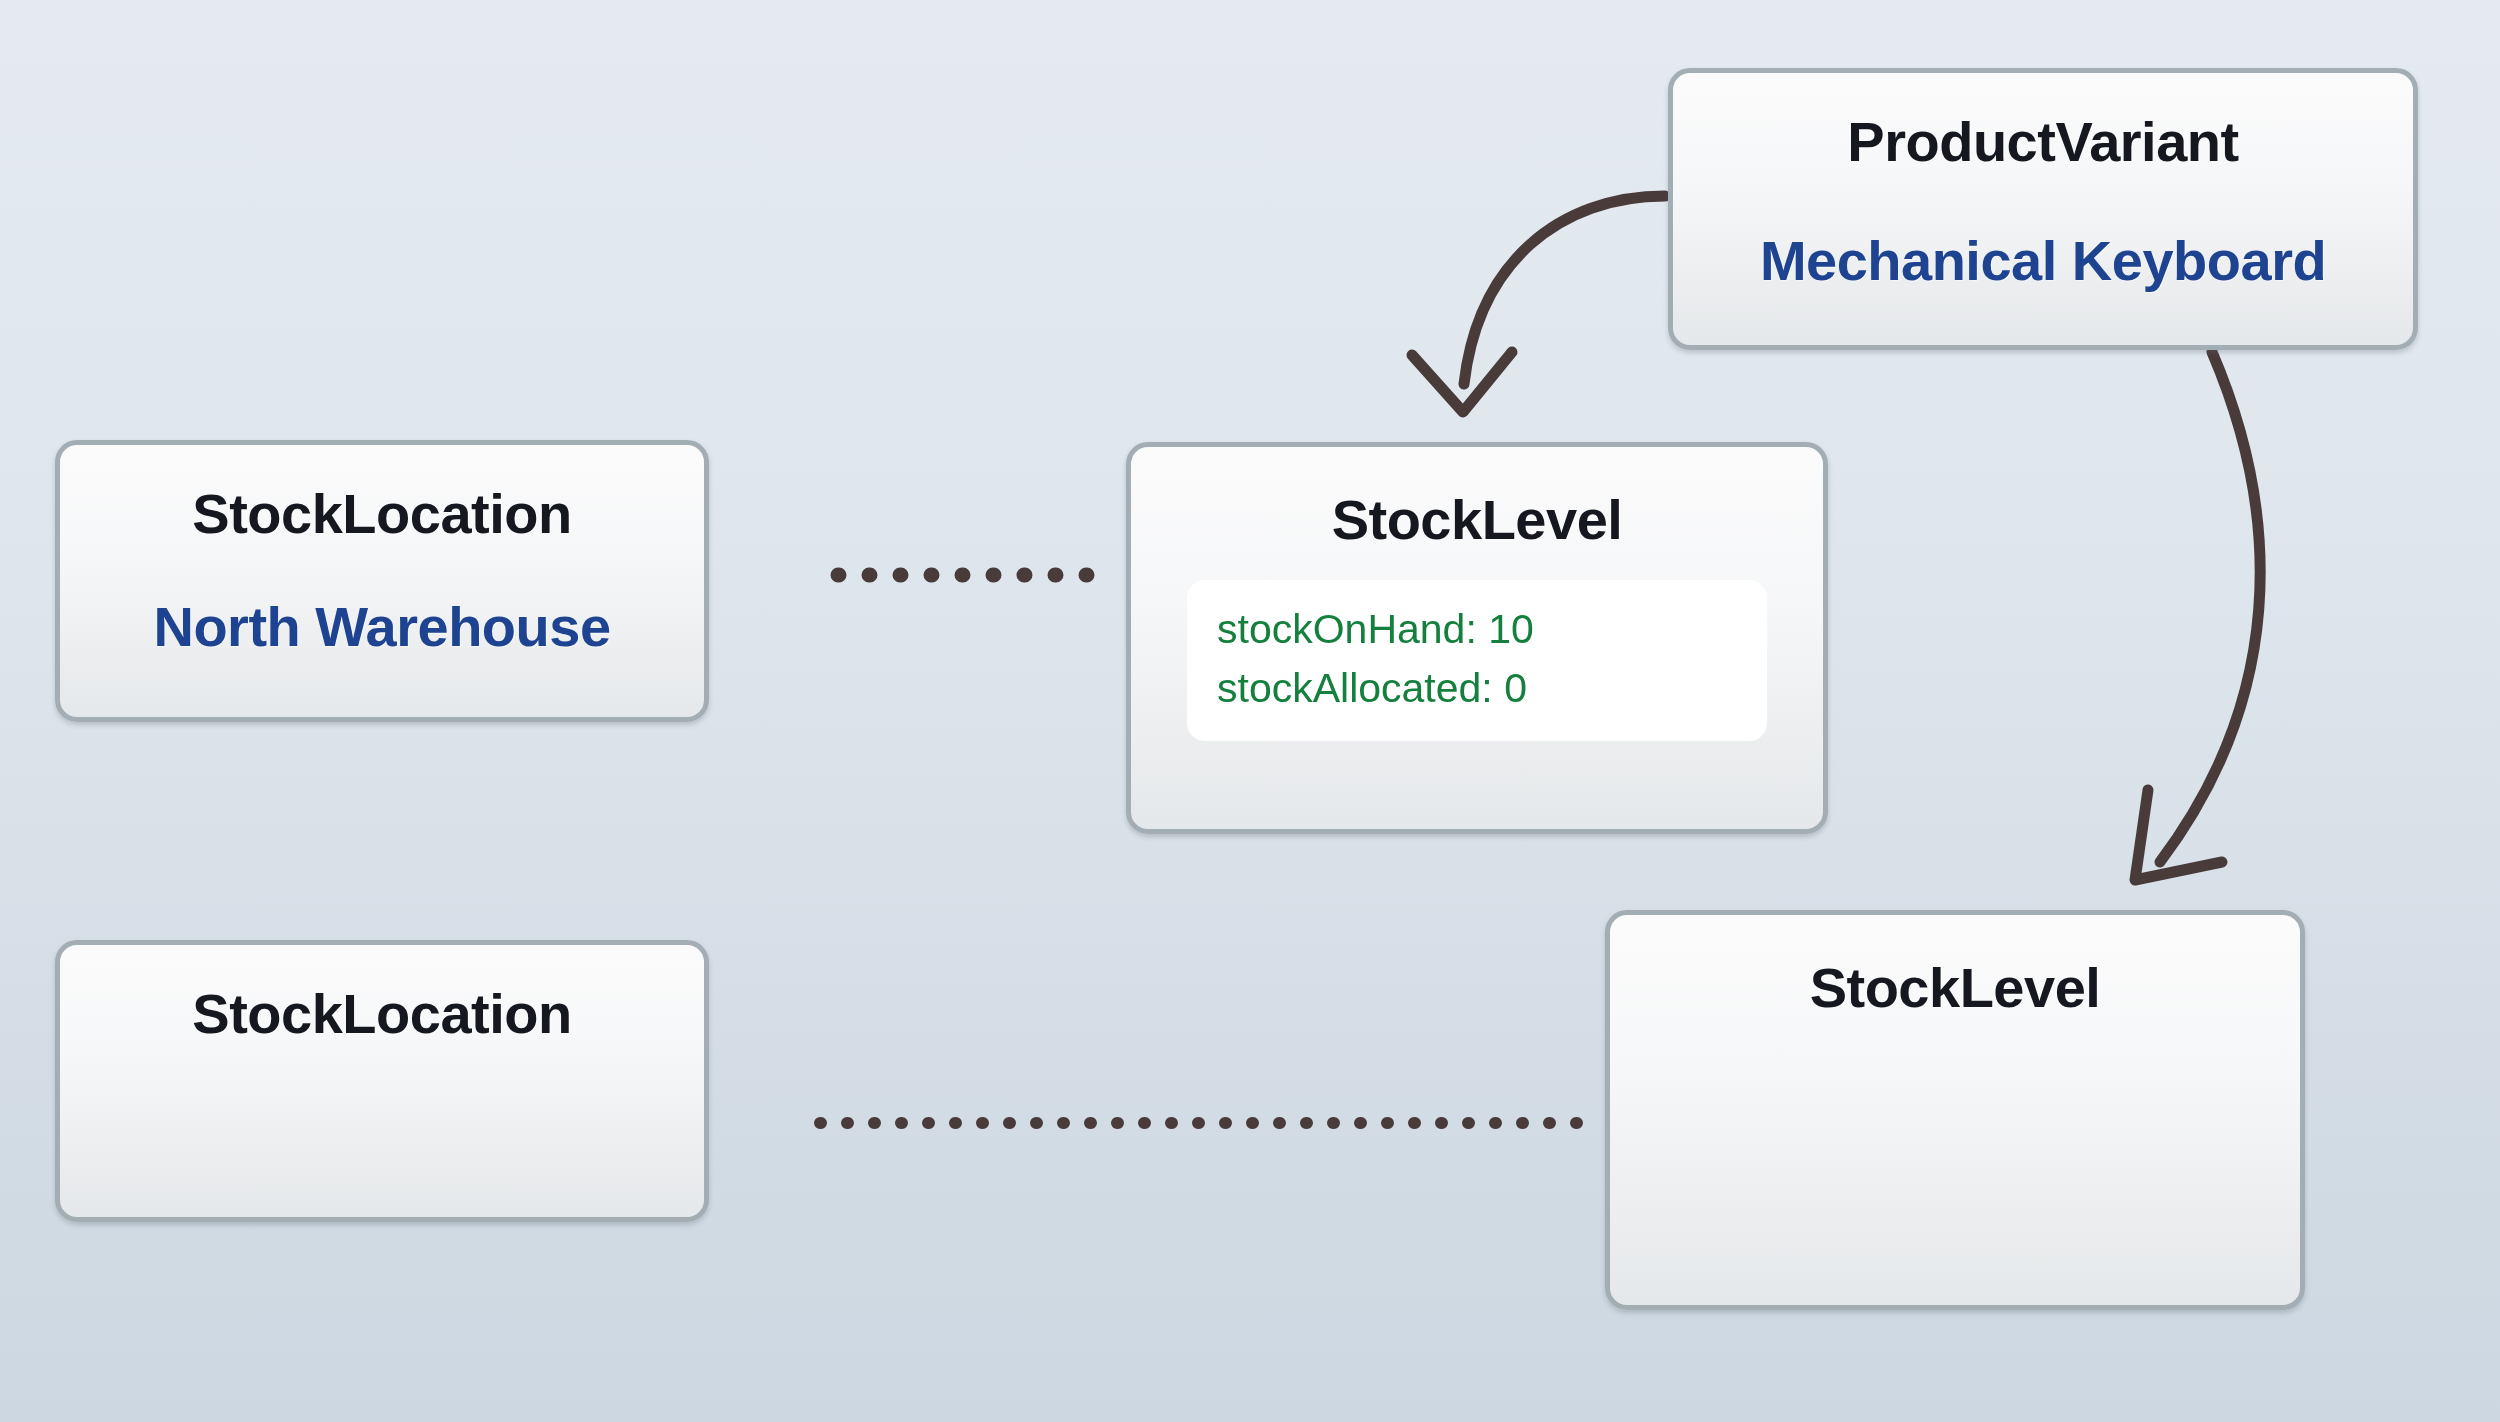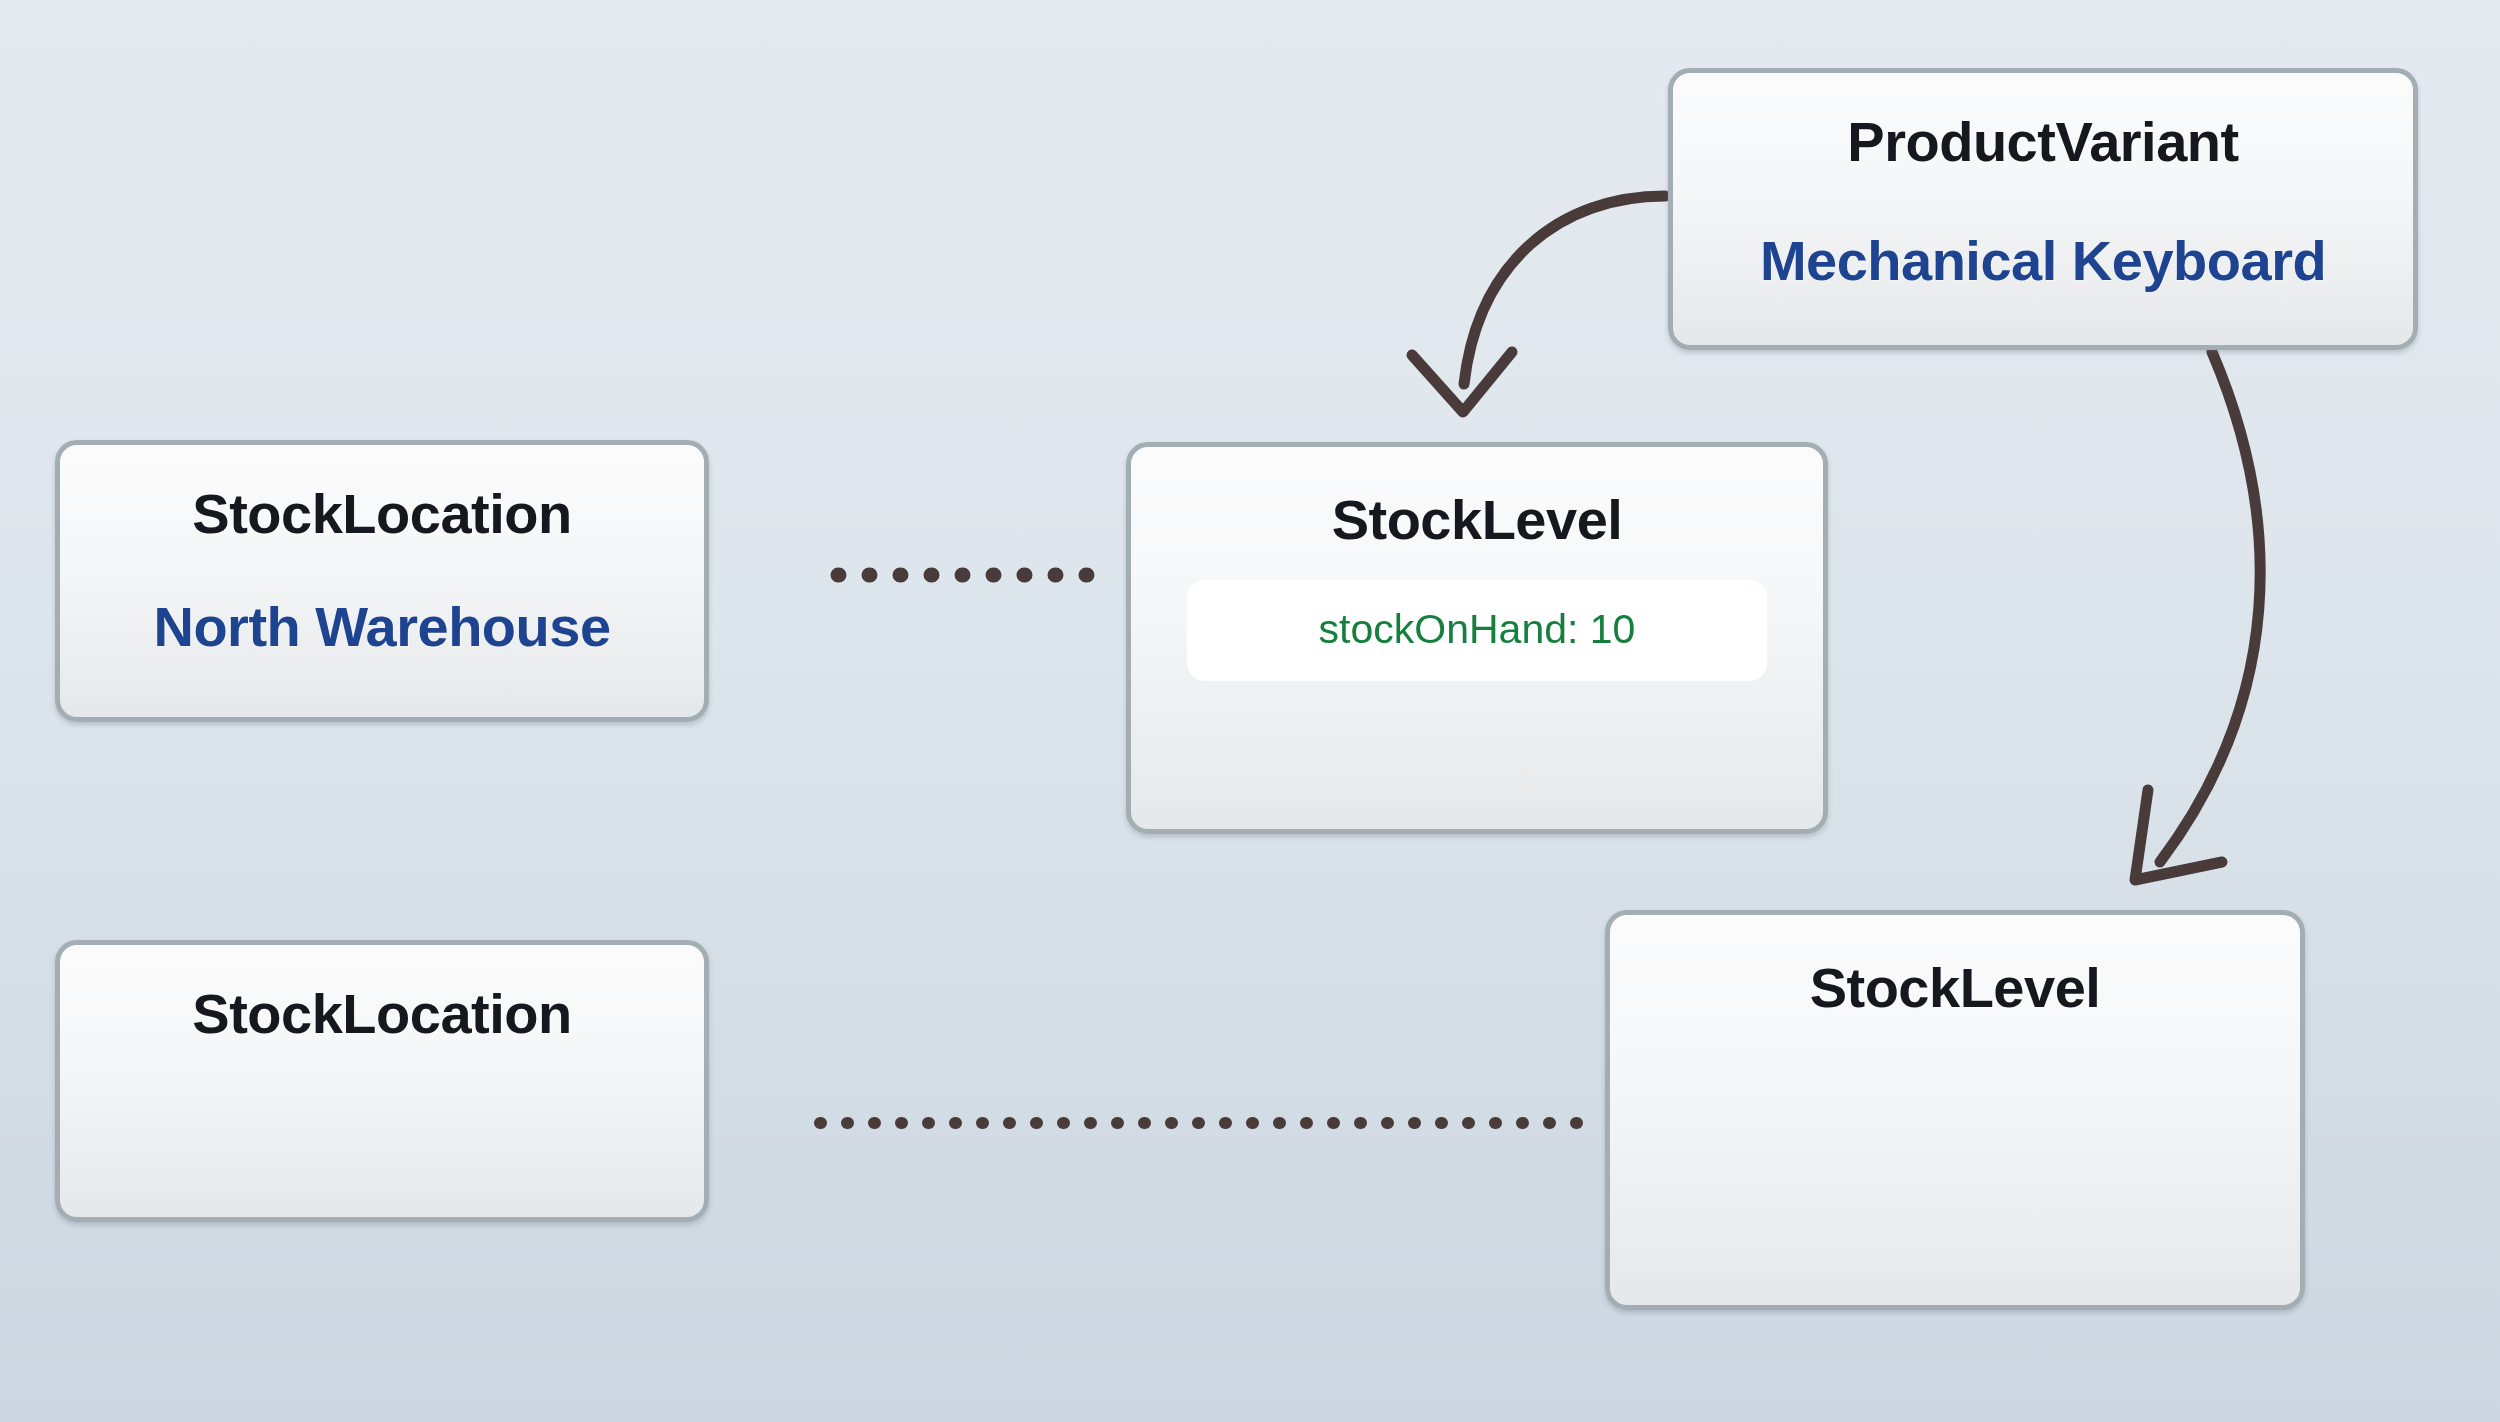--- a/index.html
+++ b/index.html
@@ -7,21 +7,20 @@
     padding: 0;
     background: #cfd9e2;
   }
   #canvas {
     position: relative;
     width: 2500px;
     height: 1422px;
     overflow: hidden;
     background: linear-gradient(180deg, #e4eaf0 0%, #e1e8ee 22%, #dde5ec 45%, #d5dee6 70%, #ccd7e1 100%);
     font-family: "Liberation Sans", sans-serif;
-    text-align: center;
   }
   #edges {
     position: absolute;
     inset: 0;
     width: 2500px;
     height: 1422px;
     pointer-events: none;
   }
   .node {
     position: absolute;
@@ -136,20 +135,21 @@
   </div>
 
   <div class="node node-location" id="node-location-south">
     <div class="node-title">StockLocation</div>
   </div>
 
   <div class="node node-level" id="node-level-north">
     <div class="node-title">StockLevel</div>
     <div class="props-panel">
       <div class="prop-line">stockOnHand: 10</div>
+      <div class="prop-line">stockAllocated: 0</div>
     </div>
   </div>
 
   <div class="node node-level" id="node-level-south">
     <div class="node-title">StockLevel</div>
   </div>
 
 </div>
 
 </body></html>

